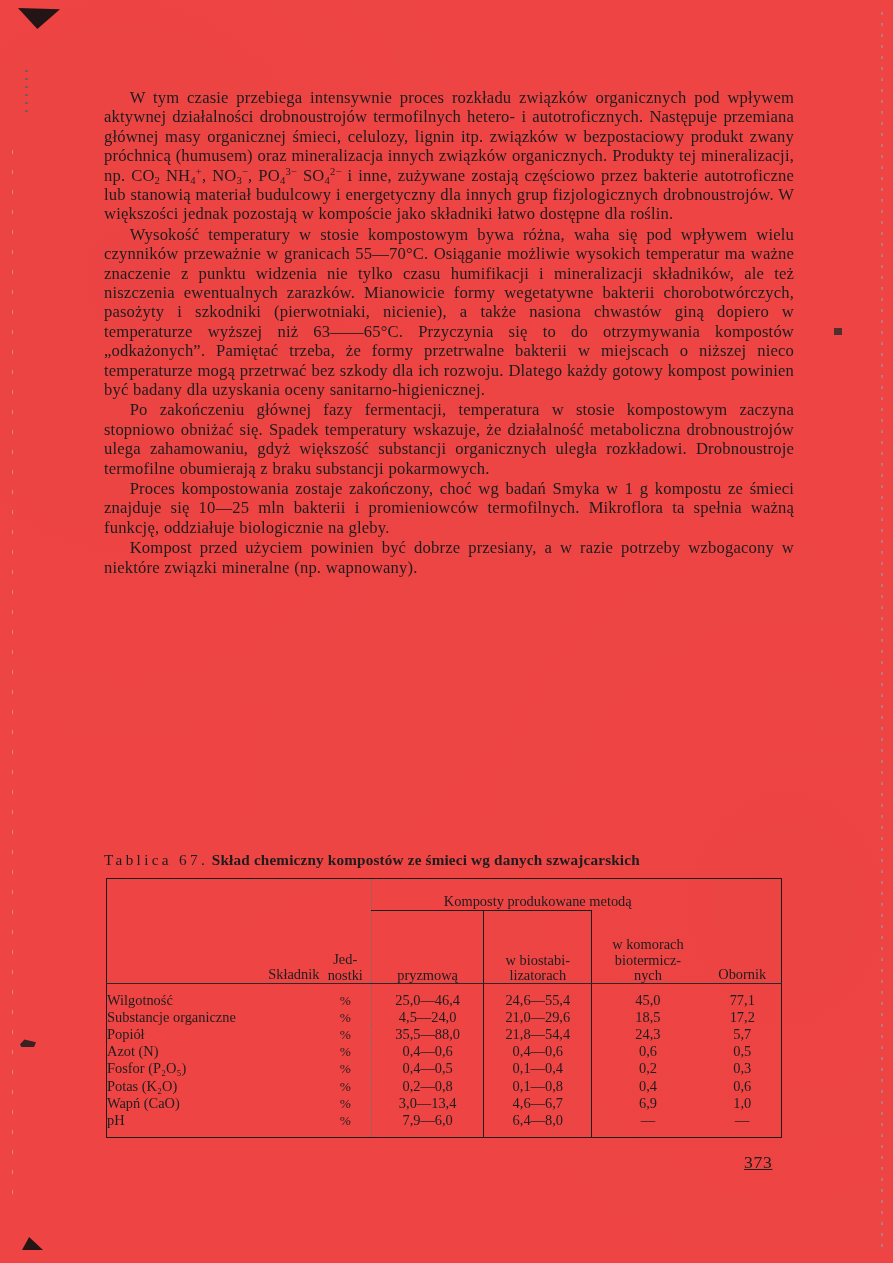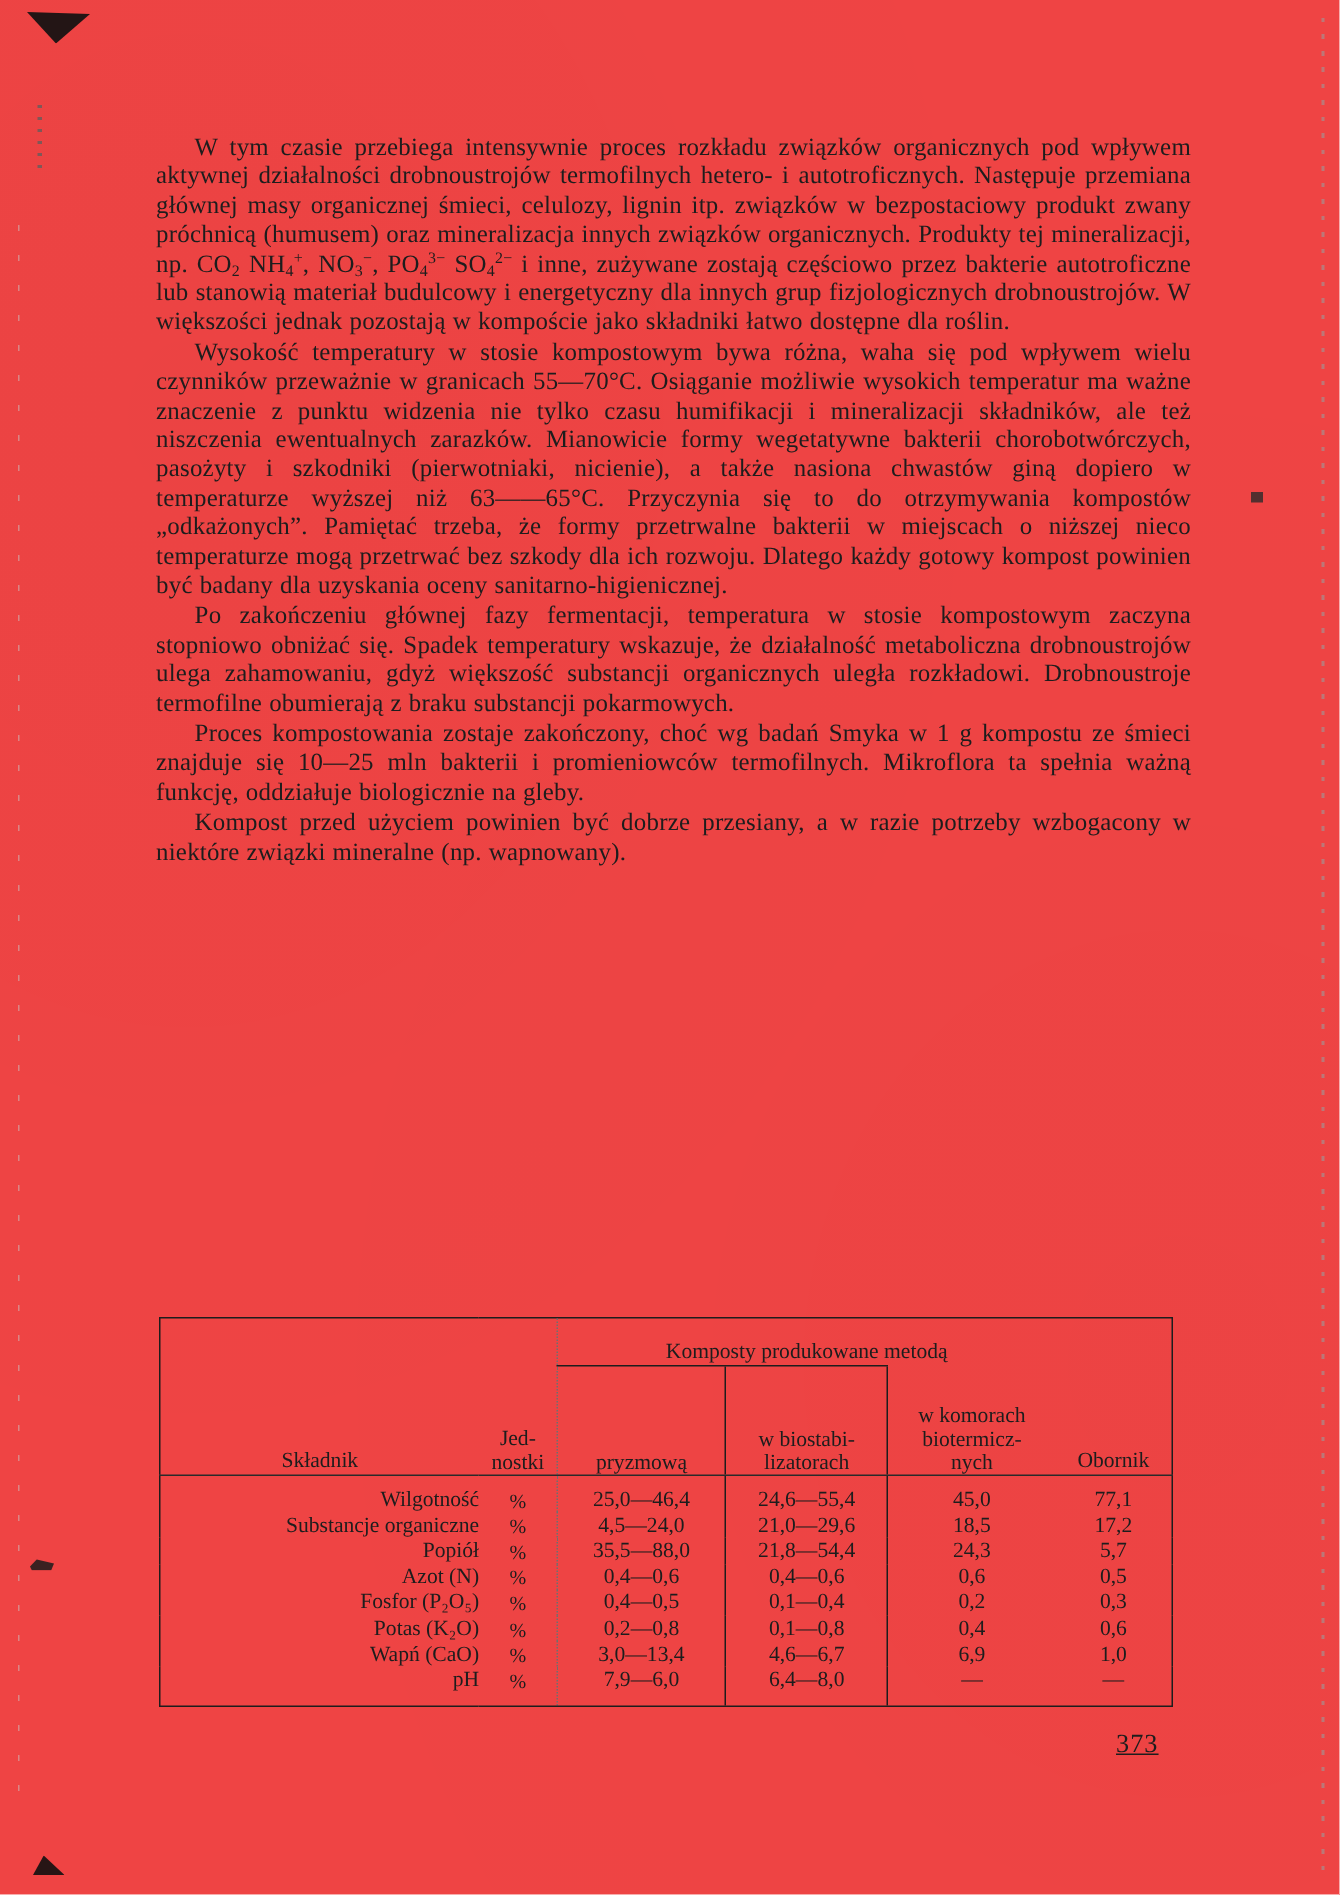--- a/index.html
+++ b/index.html
@@ -152,21 +152,21 @@
   .rule-top    { border-top: 1.6px solid #1d1d1d; }
   .rule-bottom { border-bottom: 1.6px solid #1d1d1d; }
   .rule-thin   { border-bottom: 1.1px solid #2a2a2a; }
   .vline-l     { border-left: 1.2px solid #1d1d1d; }
   .vline-r     { border-right: 1.2px solid #1d1d1d; }
   .vdot-r {
     border-right: 1px dotted #6f6f6f;
   }
 
   th.h-skladnik {
-    text-align: center;
+    text-align: right;
     vertical-align: middle;
     height: 104px;
     width: 214px;
   }
   th.h-jednostki {
     text-align: center;
     vertical-align: middle;
     width: 52px;
     line-height: 15.4px;
   }
@@ -188,21 +188,21 @@
     line-height: 15.2px;
     height: 62px;
   }
   th.h-sub.w1 { width: 112px; }
   th.h-sub.w2 { width: 108px; }
   th.h-sub.w3 { width: 112px; }
 
   .sub-rule-1 { border-top: 1.3px solid #1d1d1d; }
 
   td.c-name {
-    text-align: right;
+    text-align: left;
     padding-left: 10px;
     white-space: nowrap;
   }
   td.c-unit {
     text-align: center;
     font-size: 13.4px;
   }
   td.c-val {
     text-align: center;
     white-space: nowrap;
@@ -242,20 +242,24 @@
   <div class="artifact" id="mark-left-rule"></div>
 
   <div id="text-column">
     <p class="para first">W tym czasie przebiega intensywnie proces rozkładu związków organicznych pod wpływem aktywnej działalności drobnoustrojów termofilnych hetero- i autotroficznych. Następuje przemiana głównej masy organicznej śmieci, celulozy, lignin itp. związków w bezpostaciowy produkt zwany próchnicą (humusem) oraz mineralizacja innych związków organicznych. Produkty tej mineralizacji, np. CO<sub>2</sub> NH<sub>4</sub><sup>+</sup>, NO<sub>3</sub><sup>−</sup>, PO<sub>4</sub><sup>3−</sup> SO<sub>4</sub><sup>2−</sup> i inne, zużywane zostają częściowo przez bakterie autotroficzne lub stanowią materiał budulcowy i energetyczny dla innych grup fizjologicznych drobnoustrojów. W większości jednak pozostają w kompoście jako składniki łatwo dostępne dla roślin.</p>
     <p class="para">Wysokość temperatury w stosie kompostowym bywa różna, waha się pod wpływem wielu czynników przeważnie w granicach 55—70°C. Osiąganie możliwie wysokich temperatur ma ważne znaczenie z punktu widzenia nie tylko czasu humifikacji i mineralizacji składników, ale też niszczenia ewentualnych zarazków. Mianowicie formy wegetatywne bakterii chorobotwórczych, pasożyty i szkodniki (pierwotniaki, nicienie), a także nasiona chwastów giną dopiero w temperaturze wyższej niż 63——65°C. Przyczynia się to do otrzymywania kompostów „odkażonych”. Pamiętać trzeba, że formy przetrwalne bakterii w miejscach o niższej nieco temperaturze mogą przetrwać bez szkody dla ich rozwoju. Dlatego każdy gotowy kompost powinien być badany dla uzyskania oceny sanitarno-higienicznej.</p>
     <p class="para">Po zakończeniu głównej fazy fermentacji, temperatura w stosie kompostowym zaczyna stopniowo obniżać się. Spadek temperatury wskazuje, że działalność metaboliczna drobnoustrojów ulega zahamowaniu, gdyż większość substancji organicznych uległa rozkładowi. Drobnoustroje termofilne obumierają z braku substancji pokarmowych.</p>
     <p class="para">Proces kompostowania zostaje zakończony, choć wg badań Smyka w 1 g kompostu ze śmieci znajduje się 10—25 mln bakterii i promieniowców termofilnych. Mikroflora ta spełnia ważną funkcję, oddziałuje biologicznie na gleby.</p>
     <p class="para">Kompost przed użyciem powinien być dobrze przesiany, a w razie potrzeby wzbogacony w niektóre związki mineralne (np. wapnowany).</p>
   </div>
 
+  <div id="table-caption">
+    <span class="cap-label">Tablica 67.</span>
+    <span class="cap-title">Skład chemiczny kompostów ze śmieci wg danych szwajcarskich</span>
+  </div>
 
   <div id="data-table-wrap">
     <table class="scan">
       <thead>
         <tr>
           <th class="h-skladnik rule-top vline-l" rowspan="2">Składnik</th>
           <th class="h-jednostki rule-top vdot-r" rowspan="2">
             <span>Jed-</span><br>
             <span>nostki</span>
           </th>

